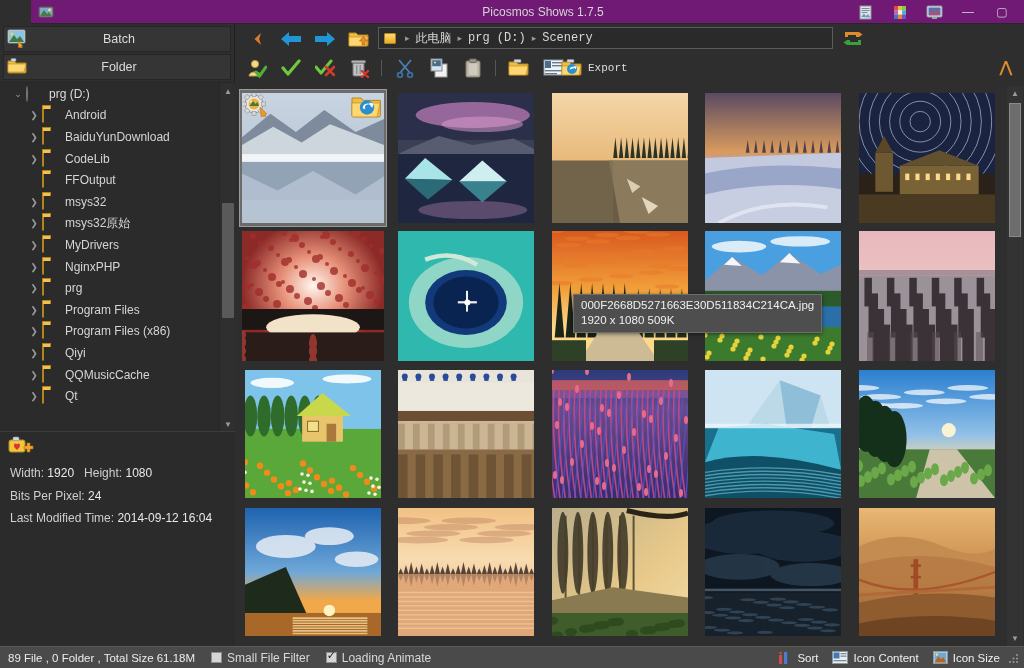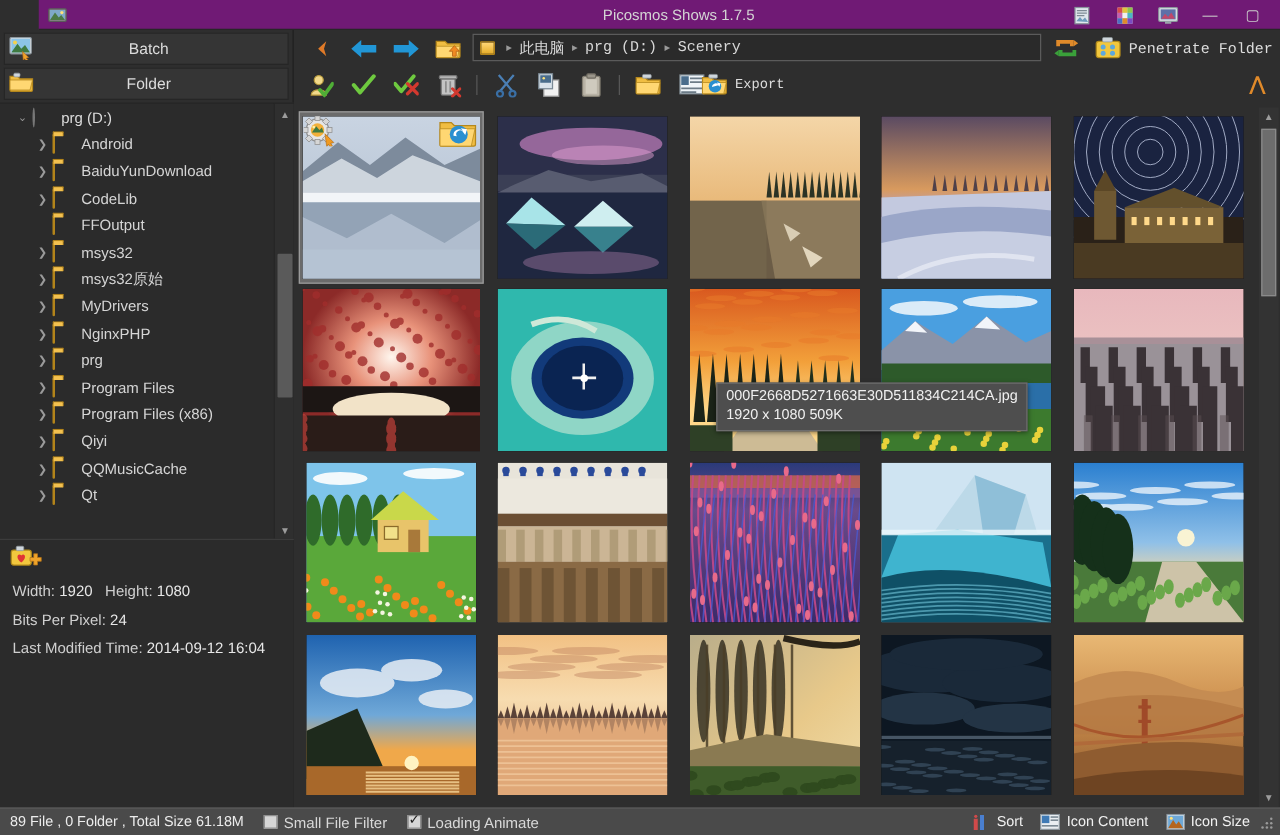--- a/index.html
+++ b/index.html
@@ -169,21 +169,21 @@
   }
   .badge-gear {
     position:absolute; left:3px; top:3px; width:28px; height:24px; z-index:5;
   }
   .badge-rot {
     position:absolute; right:4px; top:3px; width:32px; height:26px; z-index:5;
   }
 
   
   .tooltip {
-    position:absolute; left:337px; top:220px; z-index:40;
+    position:absolute; left:337px; top:208px; z-index:40;
     background:#4e4e4e; border:1px solid #6d6d6d;
     padding:3px 7px 4px 7px; color:#f0f0f0; font-size:11.5px; line-height:15px;
     box-shadow:0 1px 4px rgba(0,0,0,.5);
   }
 
   .grid-scroll {
     position:absolute; right:1px; top:0px; width:16px; height:560px; background:#333;
   }
   .gs-arrow { width:16px; height:15px; display:flex; align-items:center; justify-content:center; color:#9c9c9c; font-size:8px; }
   .gs-thumb { position:absolute; left:2px; top:17px; width:12px; height:134px; background:#6d6d6d; border:1px solid #8a8a8a; }
@@ -445,33 +445,20 @@
 
       <div class="ibtn" style="left:604px;top:3px;width:26px;height:23px;">
         <svg width="20" height="17" viewBox="0 0 20 17">
           <path d="M2 2 h14 v5 h-3 l0 -2 h-8 v2 h-3 z" fill="#e08a2a"></path>
           <path d="M18 15 h-14 v-5 h3 l0 2 h8 v-2 h3 z" fill="#3aa03a"></path>
           <path d="M16 2 L19.5 4.5 L16 7 Z" fill="#e08a2a"></path>
           <path d="M4 15 L0.5 12.5 L4 10 Z" fill="#3aa03a"></path>
         </svg>
       </div>
 
-      <div class="penetrate">
-        <span>
-          <svg width="21" height="19" viewBox="0 0 21 19">
-            <rect x="1" y="4" width="19" height="13" rx="2" fill="#f2c73e" stroke="#b38b1b"></rect>
-            <rect x="6" y="1" width="8" height="3.5" rx="1" fill="#cfd6dc" stroke="#8d959b" stroke-width=".6"></rect>
-            <circle cx="6.5" cy="8.5" r="2" fill="#5da8dd"></circle>
-            <circle cx="14" cy="8.5" r="2" fill="#5da8dd"></circle>
-            <circle cx="6.5" cy="13.5" r="2" fill="#5da8dd"></circle>
-            <circle cx="14" cy="13.5" r="2" fill="#5da8dd"></circle>
-          </svg>
-        </span>
-        <span class="ptext">Penetrate Folder</span>
-      </div>
     </div>
 
     <div class="toolrow">
       <div class="ibtn" style="left:8px;top:2px;width:26px;height:25px;">
         <svg width="20" height="20" viewBox="0 0 20 20">
           <circle cx="8" cy="6" r="3.6" fill="#f2d98b" stroke="#b99c3e"></circle>
           <path d="M2 18 C2 12.5 14 12.5 14 18 Z" fill="#f2d98b" stroke="#b99c3e"></path>
           <path d="M9 14 L12.5 18 L19 9" stroke="#4fae36" stroke-width="3" fill="none" stroke-linecap="round"></path>
         </svg>
       </div>

